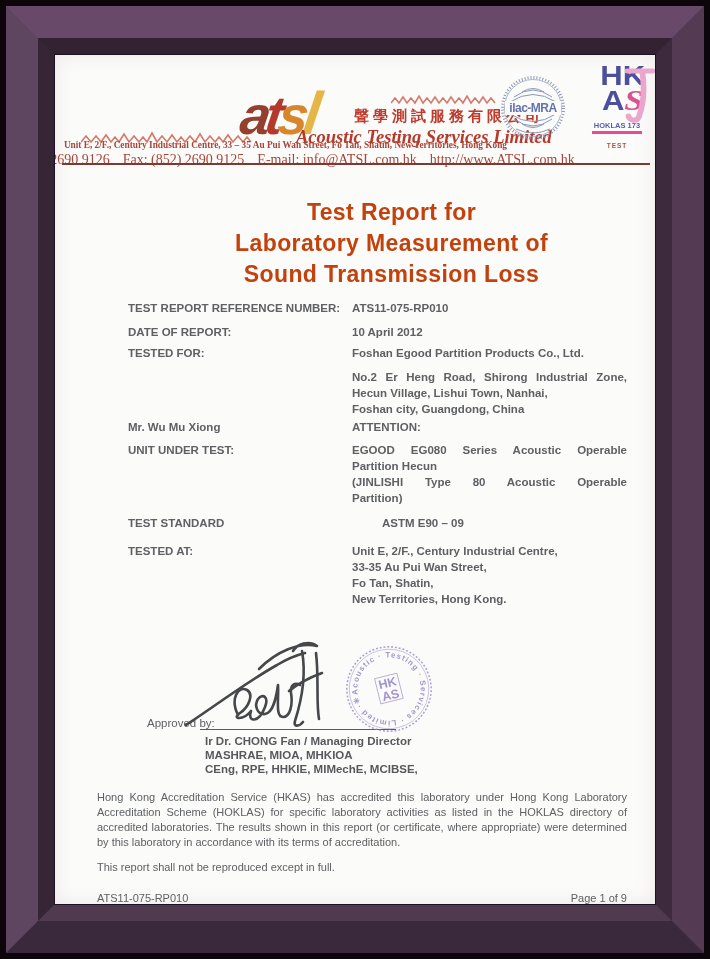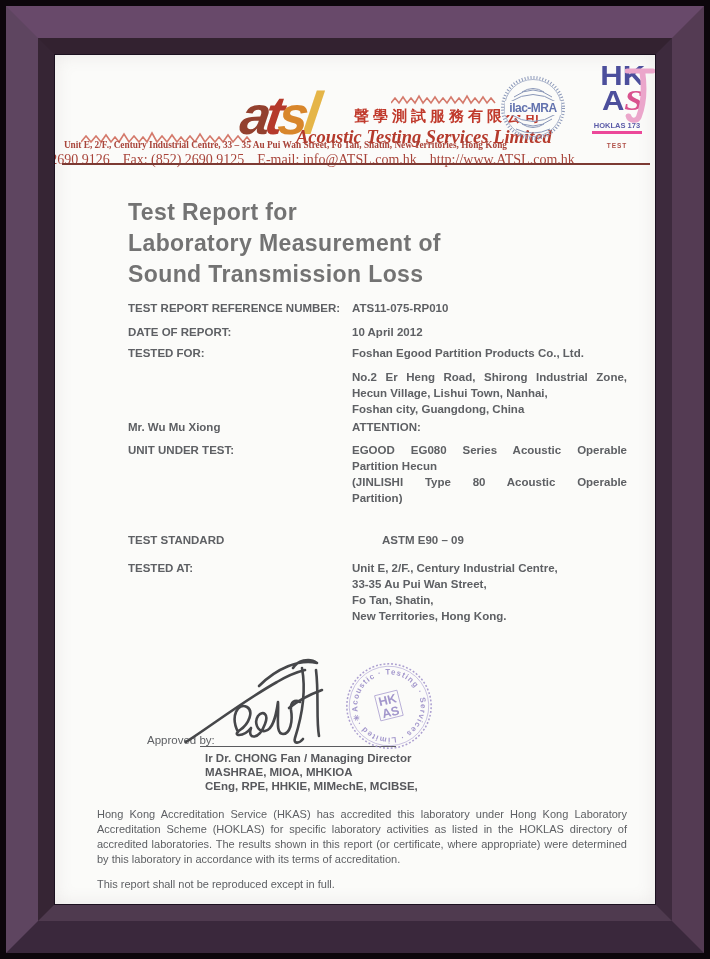--- a/index.html
+++ b/index.html
@@ -45,27 +45,27 @@
   .hkas-letters{position:relative;font-weight:bold;font-size:27px;line-height:23px;
        letter-spacing:0px;color:#4c4f9c;transform:scaleX(1.15);transform-origin:left;}
   .hkas-pinkS{color:#d9538e;font-style:italic;font-size:30px;font-family:"Liberation Serif",serif;}
   .hkas-j{position:absolute;left:40px;top:2px;}
   .hoklas{margin-top:8px;font-size:7.5px;font-weight:bold;color:#5b5ba8;
        border-bottom:3px solid #ec4899;display:inline-block;padding:0 2px 1px;}
   .hoklas-sub{font-size:6.5px;color:#b05048;font-weight:bold;letter-spacing:1px;}
 
   
   .title{margin:30px 0 10px 73px;font-size:23px;line-height:31px;font-weight:bold;
-       color:#737373;letter-spacing:.4px;}
+       color:#c2410c;letter-spacing:.4px;text-align:center;}
 
   
   .fields{margin:0 28px 0 73px;font-size:11.5px;line-height:16px;font-weight:bold;}
   .frow{display:grid;grid-template-columns:224px 1fr;}
   .mb8{margin-bottom:8px;} .mb5{margin-bottom:5px;} .mb2{margin-bottom:2px;}
-  .mb7{margin-bottom:7px;} .mb15{margin-bottom:26px;} .mb12{margin-bottom:12px;gap:30px;}
+  .mb7{margin-bottom:7px;} .mb15{margin-bottom:9px;} .mb12{margin-bottom:12px;gap:30px;}
   .jlast{text-align:justify;text-align-last:justify;}
 
   
   .sig-block{position:relative;height:183px;margin:0 28px 0 0;}
   .approved{position:absolute;left:92px;top:110px;font-size:11.5px;color:#5e6064;}
   .sig-svg{position:absolute;left:128px;top:28px;}
   .sig-svg path{stroke:#46474a;stroke-width:2.6;fill:none;
        stroke-linecap:round;stroke-linejoin:round;}
   .sig-line{position:absolute;left:145px;top:122px;width:196px;
        border-top:1.5px solid #5a5b5e;}

